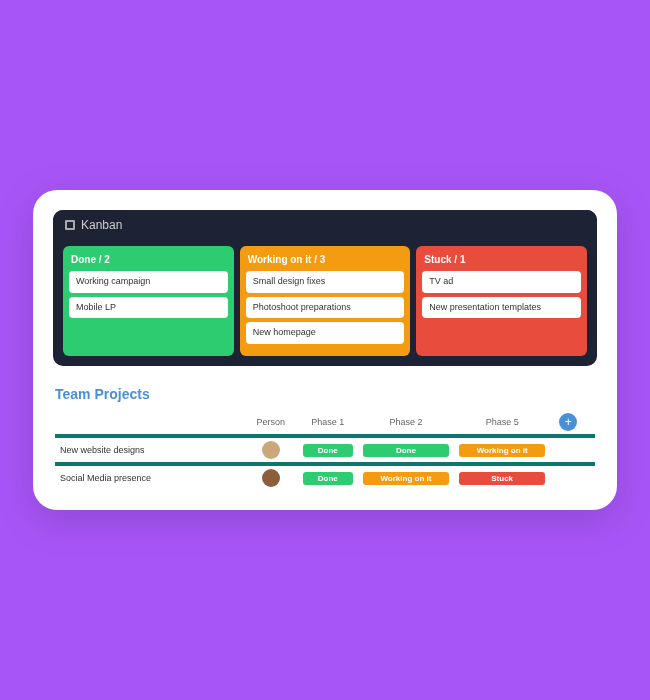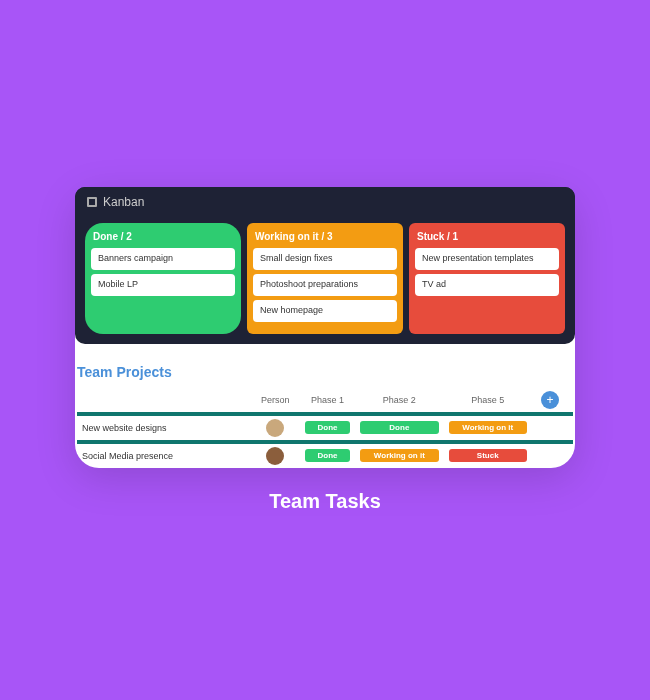--- a/index.html
+++ b/index.html
@@ -10,21 +10,22 @@
       background: #a855f7;
       display: flex;
       align-items: center;
       justify-content: center;
       font-family: -apple-system, BlinkMacSystemFont, 'Segoe UI', Arial, sans-serif;
     }
 
     .card {
       background: #ffffff;
       border-radius: 24px;
-      width: 500px;
+      width: 584px;
+      padding: 20px;
       box-shadow: 0 10px 40px rgba(0,0,0,0.15);
     }
 
     
     .kanban-container {
       background: #1e2235;
       border-radius: 10px;
       overflow: hidden;
       margin-bottom: 16px;
     }
@@ -74,21 +75,21 @@
     .kanban-card {
       background: #ffffff;
       border-radius: 4px;
       padding: 5px 7px;
       font-size: 9px;
       color: #333;
       margin-bottom: 4px;
       line-height: 1.3;
     }
 
-    .col-done { background: #2ecc71; border-radius: 18px; }
+    .col-done { background: #2ecc71; }
     .col-working { background: #f39c12; }
     .col-stuck { background: #e74c3c; }
 
     
     .team-projects {
       padding: 4px 2px 0 2px;
     }
 
     .team-projects-title {
       font-size: 14px;
@@ -189,35 +190,35 @@
 
     <div class="kanban-container">
       <div class="kanban-header">
         <span class="kanban-header-icon"></span>
         <span class="kanban-header-title">Kanban</span>
       </div>
       <div class="kanban-columns">
 
         <div class="kanban-col col-done">
           <div class="kanban-col-header">Done / 2</div>
-          <div class="kanban-card">Banners campaign</div>
+          <div class="kanban-card">Working campaign</div>
           <div class="kanban-card">Mobile LP</div>
         </div>
 
         <div class="kanban-col col-working">
           <div class="kanban-col-header">Working on it / 3</div>
           <div class="kanban-card">Small design fixes</div>
           <div class="kanban-card">Photoshoot preparations</div>
           <div class="kanban-card">New homepage</div>
         </div>
 
         <div class="kanban-col col-stuck">
           <div class="kanban-col-header">Stuck / 1</div>
+          <div class="kanban-card">TV ad</div>
           <div class="kanban-card">New presentation templates</div>
-          <div class="kanban-card">TV ad</div>
         </div>
 
       </div>
     </div>
 
     <div class="team-projects">
       <div class="team-projects-title">Team Projects</div>
       <table class="projects-table">
         <thead>
           <tr>
@@ -265,14 +266,13 @@
               <span class="status-badge badge-stuck">Stuck</span>
             </td>
             <td></td>
           </tr>
         </tbody>
       </table>
     </div>
 
   </div>
 
-  <div class="bottom-label" style="margin-top:22px;">Team Tasks</div>
 </div>
 
 </body></html>

